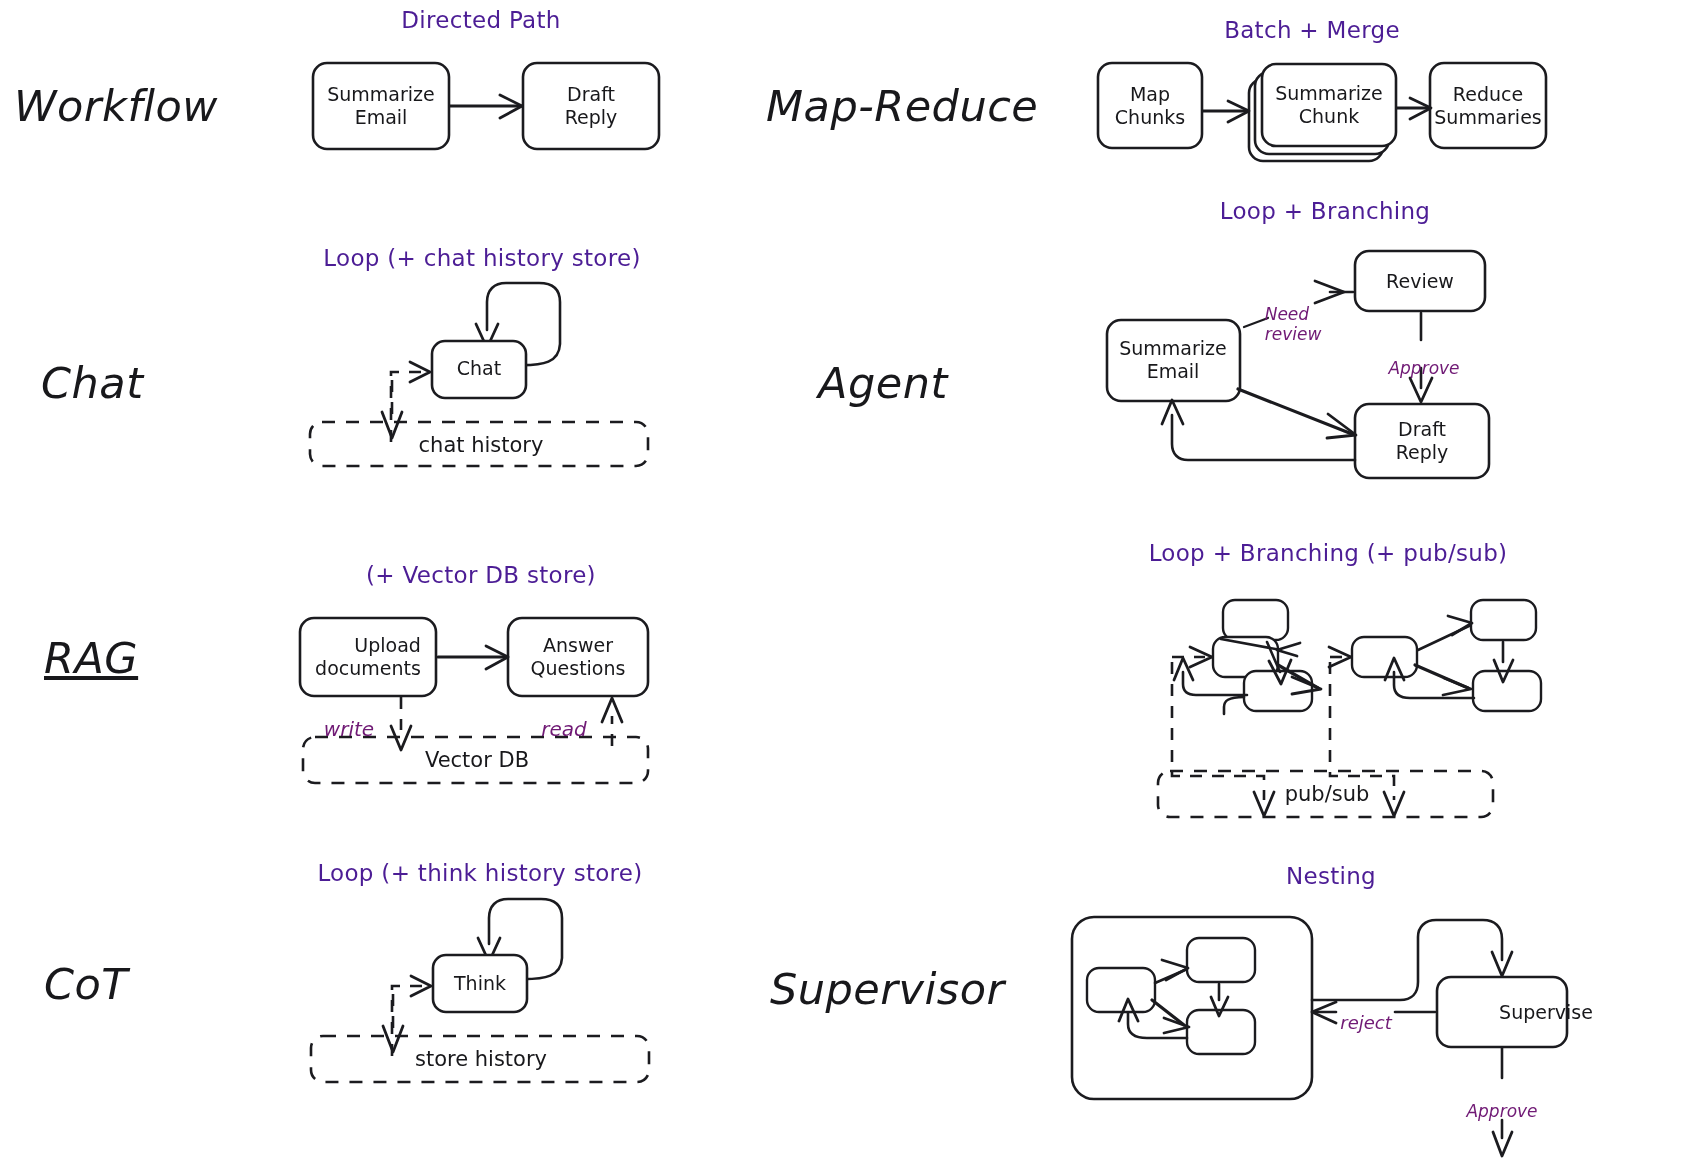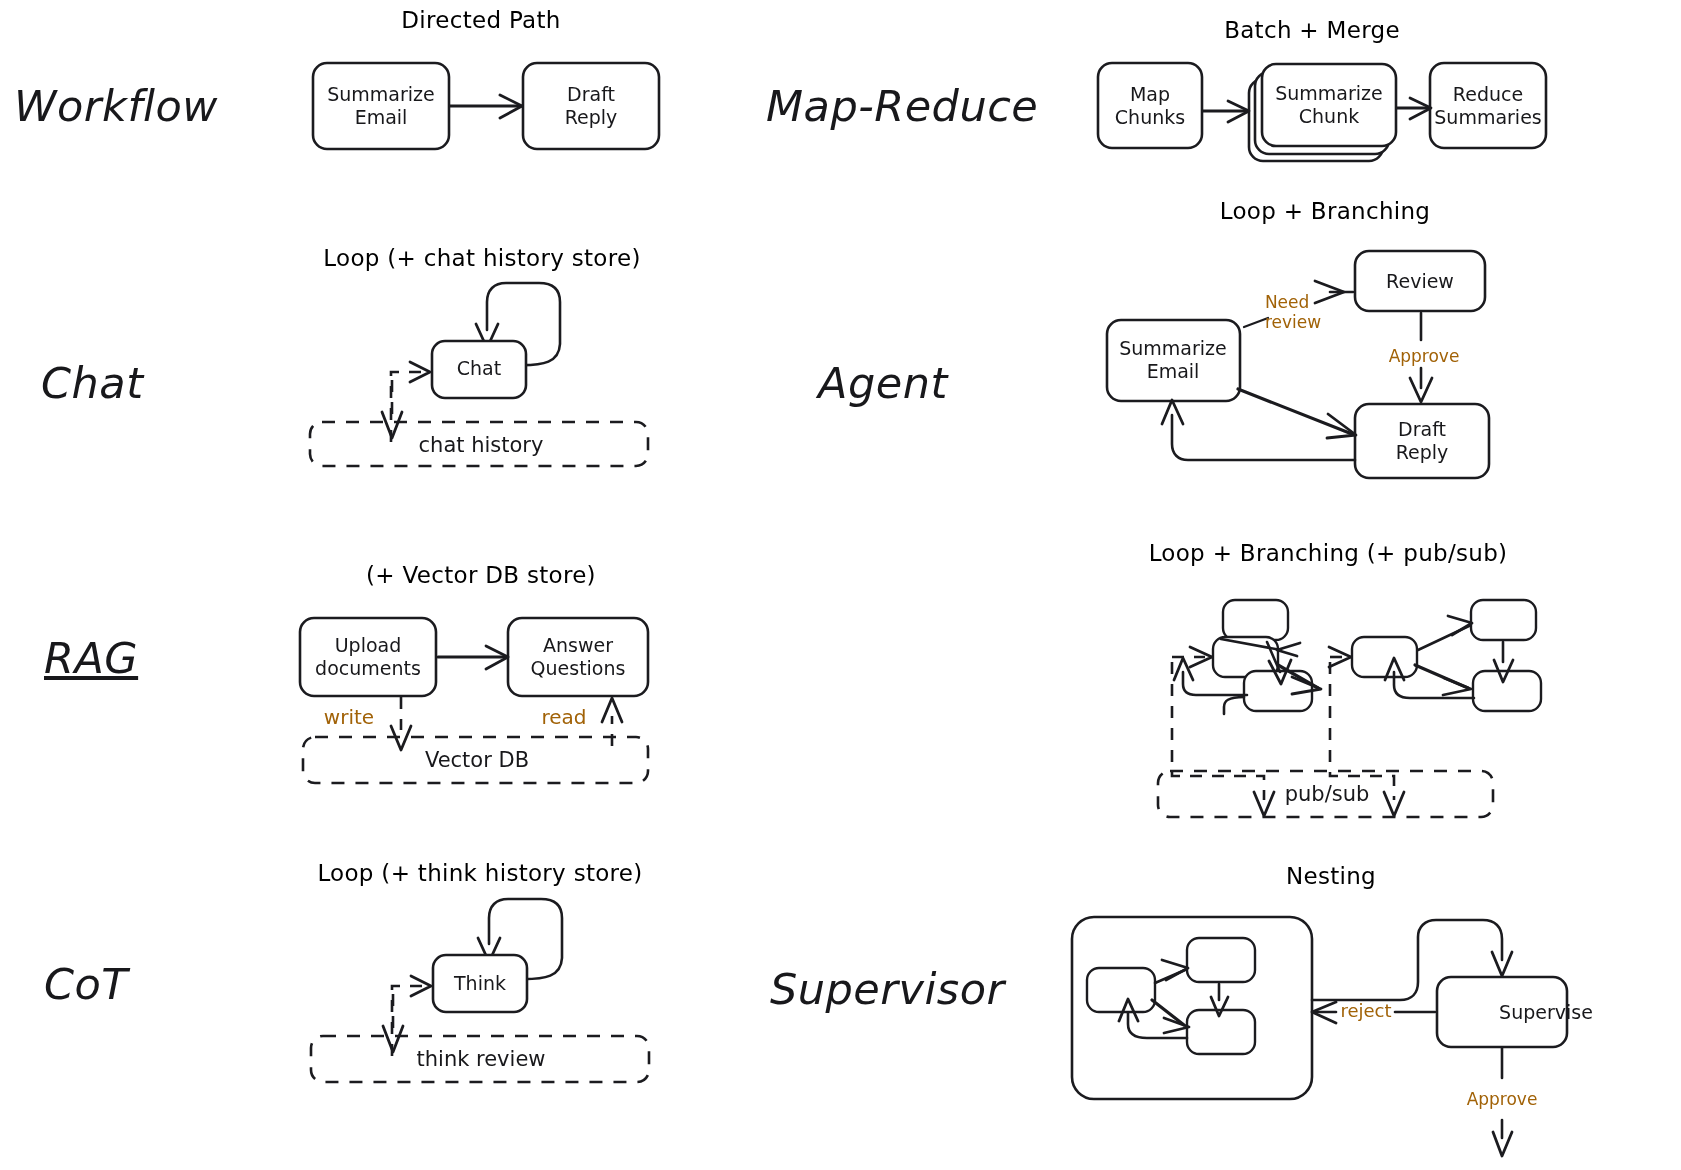--- a/index.html
+++ b/index.html
@@ -14,36 +14,37 @@
   .rowlabel{
     position:absolute;
     font-family:"DejaVu Sans","Liberation Sans",sans-serif;
     font-size:43px;font-weight:400;font-style:italic;
     letter-spacing:0.5px;color:#18181b;white-space:nowrap;
     transform:translateY(-50%);
   }
   .caption{
     position:absolute;
     font-family:"DejaVu Sans","Liberation Sans",sans-serif;
-    font-size:23px;color:#000000;white-space:nowrap;
+    font-size:23px;color:#4c1d95;white-space:nowrap;
     transform:translate(-50%,-50%);letter-spacing:0.3px;
   }
   .nodetext{
     position:absolute;
     font-family:"DejaVu Sans","Liberation Sans",sans-serif;
     font-size:19px;line-height:23px;color:#18181b;
     text-align:center;white-space:pre;
     transform:translate(-50%,-50%);
   }
   .edgelabel{
     position:absolute;
     font-family:"DejaVu Sans","Liberation Sans",sans-serif;
-    font-size:17px;color:#a16207;white-space:pre;
+    font-size:17px;font-style:italic;color:#701a75;white-space:pre;
     text-align:center;line-height:20px;
     transform:translate(-50%,-50%);
+    margin-top:12px;
   }
   .storetext{
     position:absolute;
     font-family:"DejaVu Sans","Liberation Sans",sans-serif;
     font-size:21px;color:#18181b;white-space:nowrap;
     transform:translate(-50%,-50%);
   }
   .box{fill:#ffffff;stroke:#1b1b1f;stroke-width:2.6;stroke-linejoin:round;stroke-linecap:round;}
   .boxthin{fill:#ffffff;stroke:#1b1b1f;stroke-width:2.4;stroke-linejoin:round;stroke-linecap:round;}
   .dashbox{fill:none;stroke:#1b1b1f;stroke-width:2.6;stroke-dasharray:13 11;stroke-linejoin:round;stroke-linecap:butt;}
@@ -269,33 +270,33 @@
 Summaries</div>
 
   <div class="nodetext" style="left:479px;top:368px;">Chat</div>
 
   <div class="nodetext" style="left:1173px;top:360px;">Summarize
 Email</div>
   <div class="nodetext" style="left:1420px;top:281px;">Review</div>
   <div class="nodetext" style="left:1422px;top:441px;">Draft
 Reply</div>
 
-  <div class="nodetext" style="left:368px;top:657px;">Upload
+  <div class="nodetext" style="left:368px;top:657px;text-align:right;">Upload
 documents</div>
   <div class="nodetext" style="left:578px;top:657px;">Answer
 Questions</div>
 
   <div class="nodetext" style="left:480px;top:983px;">Think</div>
 
   <div class="nodetext" style="left:1502px;top:1012px;margin-left:44px;">Supervise</div>
 
   <div class="storetext" style="left:481px;top:445px;">chat history</div>
   <div class="storetext" style="left:477px;top:760px;">Vector DB</div>
   <div class="storetext" style="left:1327px;top:794px;">pub/sub</div>
-  <div class="storetext" style="left:481px;top:1059px;">think review</div>
+  <div class="storetext" style="left:481px;top:1059px;">store history</div>
 
   <div class="edgelabel" style="left:1293px;top:312px;text-align:left;">Need
 review</div>
   <div class="edgelabel" style="left:1424px;top:356px;">Approve</div>
   <div class="edgelabel" style="left:349px;top:717px;font-size:20px;">write</div>
   <div class="edgelabel" style="left:564px;top:717px;font-size:20px;">read</div>
   <div class="edgelabel" style="left:1366px;top:1011px;font-size:18px;">reject</div>
   <div class="edgelabel" style="left:1502px;top:1099px;">Approve</div>
 
 </div>

